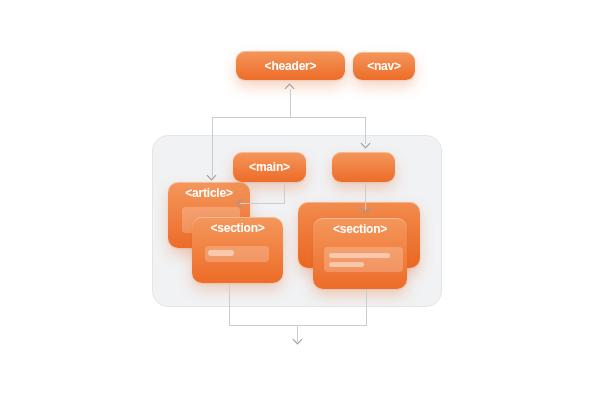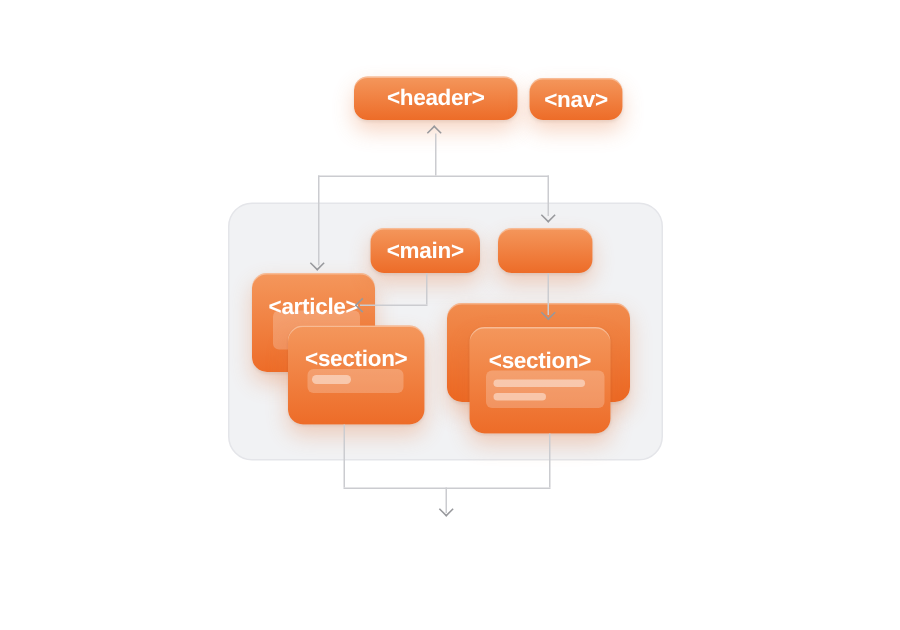--- a/index.html
+++ b/index.html
@@ -22,28 +22,28 @@
   }
   .panel{
     position:absolute;left:152px;top:135px;width:290px;height:172px;
     background:var(--container-fill);
     border:1px solid var(--container-border);
     border-radius:16px;box-sizing:border-box;z-index:1;
   }
   .node{
     position:absolute;box-sizing:border-box;border-radius:9px;
     background:linear-gradient(180deg,var(--node-gradient-top) 0%,var(--node-gradient-bottom) 100%);
-    color:var(--label-text);font-size:15px;font-weight:600;letter-spacing:-.2px;
+    color:var(--label-text);font-size:12px;font-weight:600;letter-spacing:-.2px;
     display:flex;align-items:center;justify-content:center;
     box-shadow:0 7px 14px rgba(230,115,55,.30),0 1px 2px rgba(0,0,0,.08),inset 0 1px 0 rgba(255,255,255,.35);
   }
-  .node.big{align-items:flex-start;padding-top:14px;}
+  .node.big{align-items:flex-start;padding-top:4px;}
   .n-header{left:236px;top:51px;width:109px;height:29px;z-index:4;}
   .n-nav{left:353px;top:52px;width:62px;height:28px;z-index:4;justify-content:center;}
-  .n-main{left:247px;top:152px;width:73px;height:30px;z-index:4;}
+  .n-main{left:233px;top:152px;width:73px;height:30px;z-index:4;}
   .n-unlabeled{left:332px;top:152px;width:63px;height:30px;z-index:4;}
   .n-article{left:168px;top:182px;width:82px;height:66px;z-index:3;border-radius:10px;}
   .n-section-left{left:192px;top:217px;width:91px;height:66px;z-index:4;border-radius:10px;}
   .n-back{left:298px;top:202px;width:122px;height:66px;z-index:2;border-radius:10px;
           background:linear-gradient(180deg,var(--back-node-top),var(--back-node-bottom));}
   .n-section-right{left:313px;top:218px;width:94px;height:71px;z-index:4;border-radius:10px;}
   .n-footer{left:255px;top:348px;width:85px;height:32px;z-index:4;}
   .inner{
     position:absolute;background:rgba(255,255,255,.22);border-radius:4px;
   }

